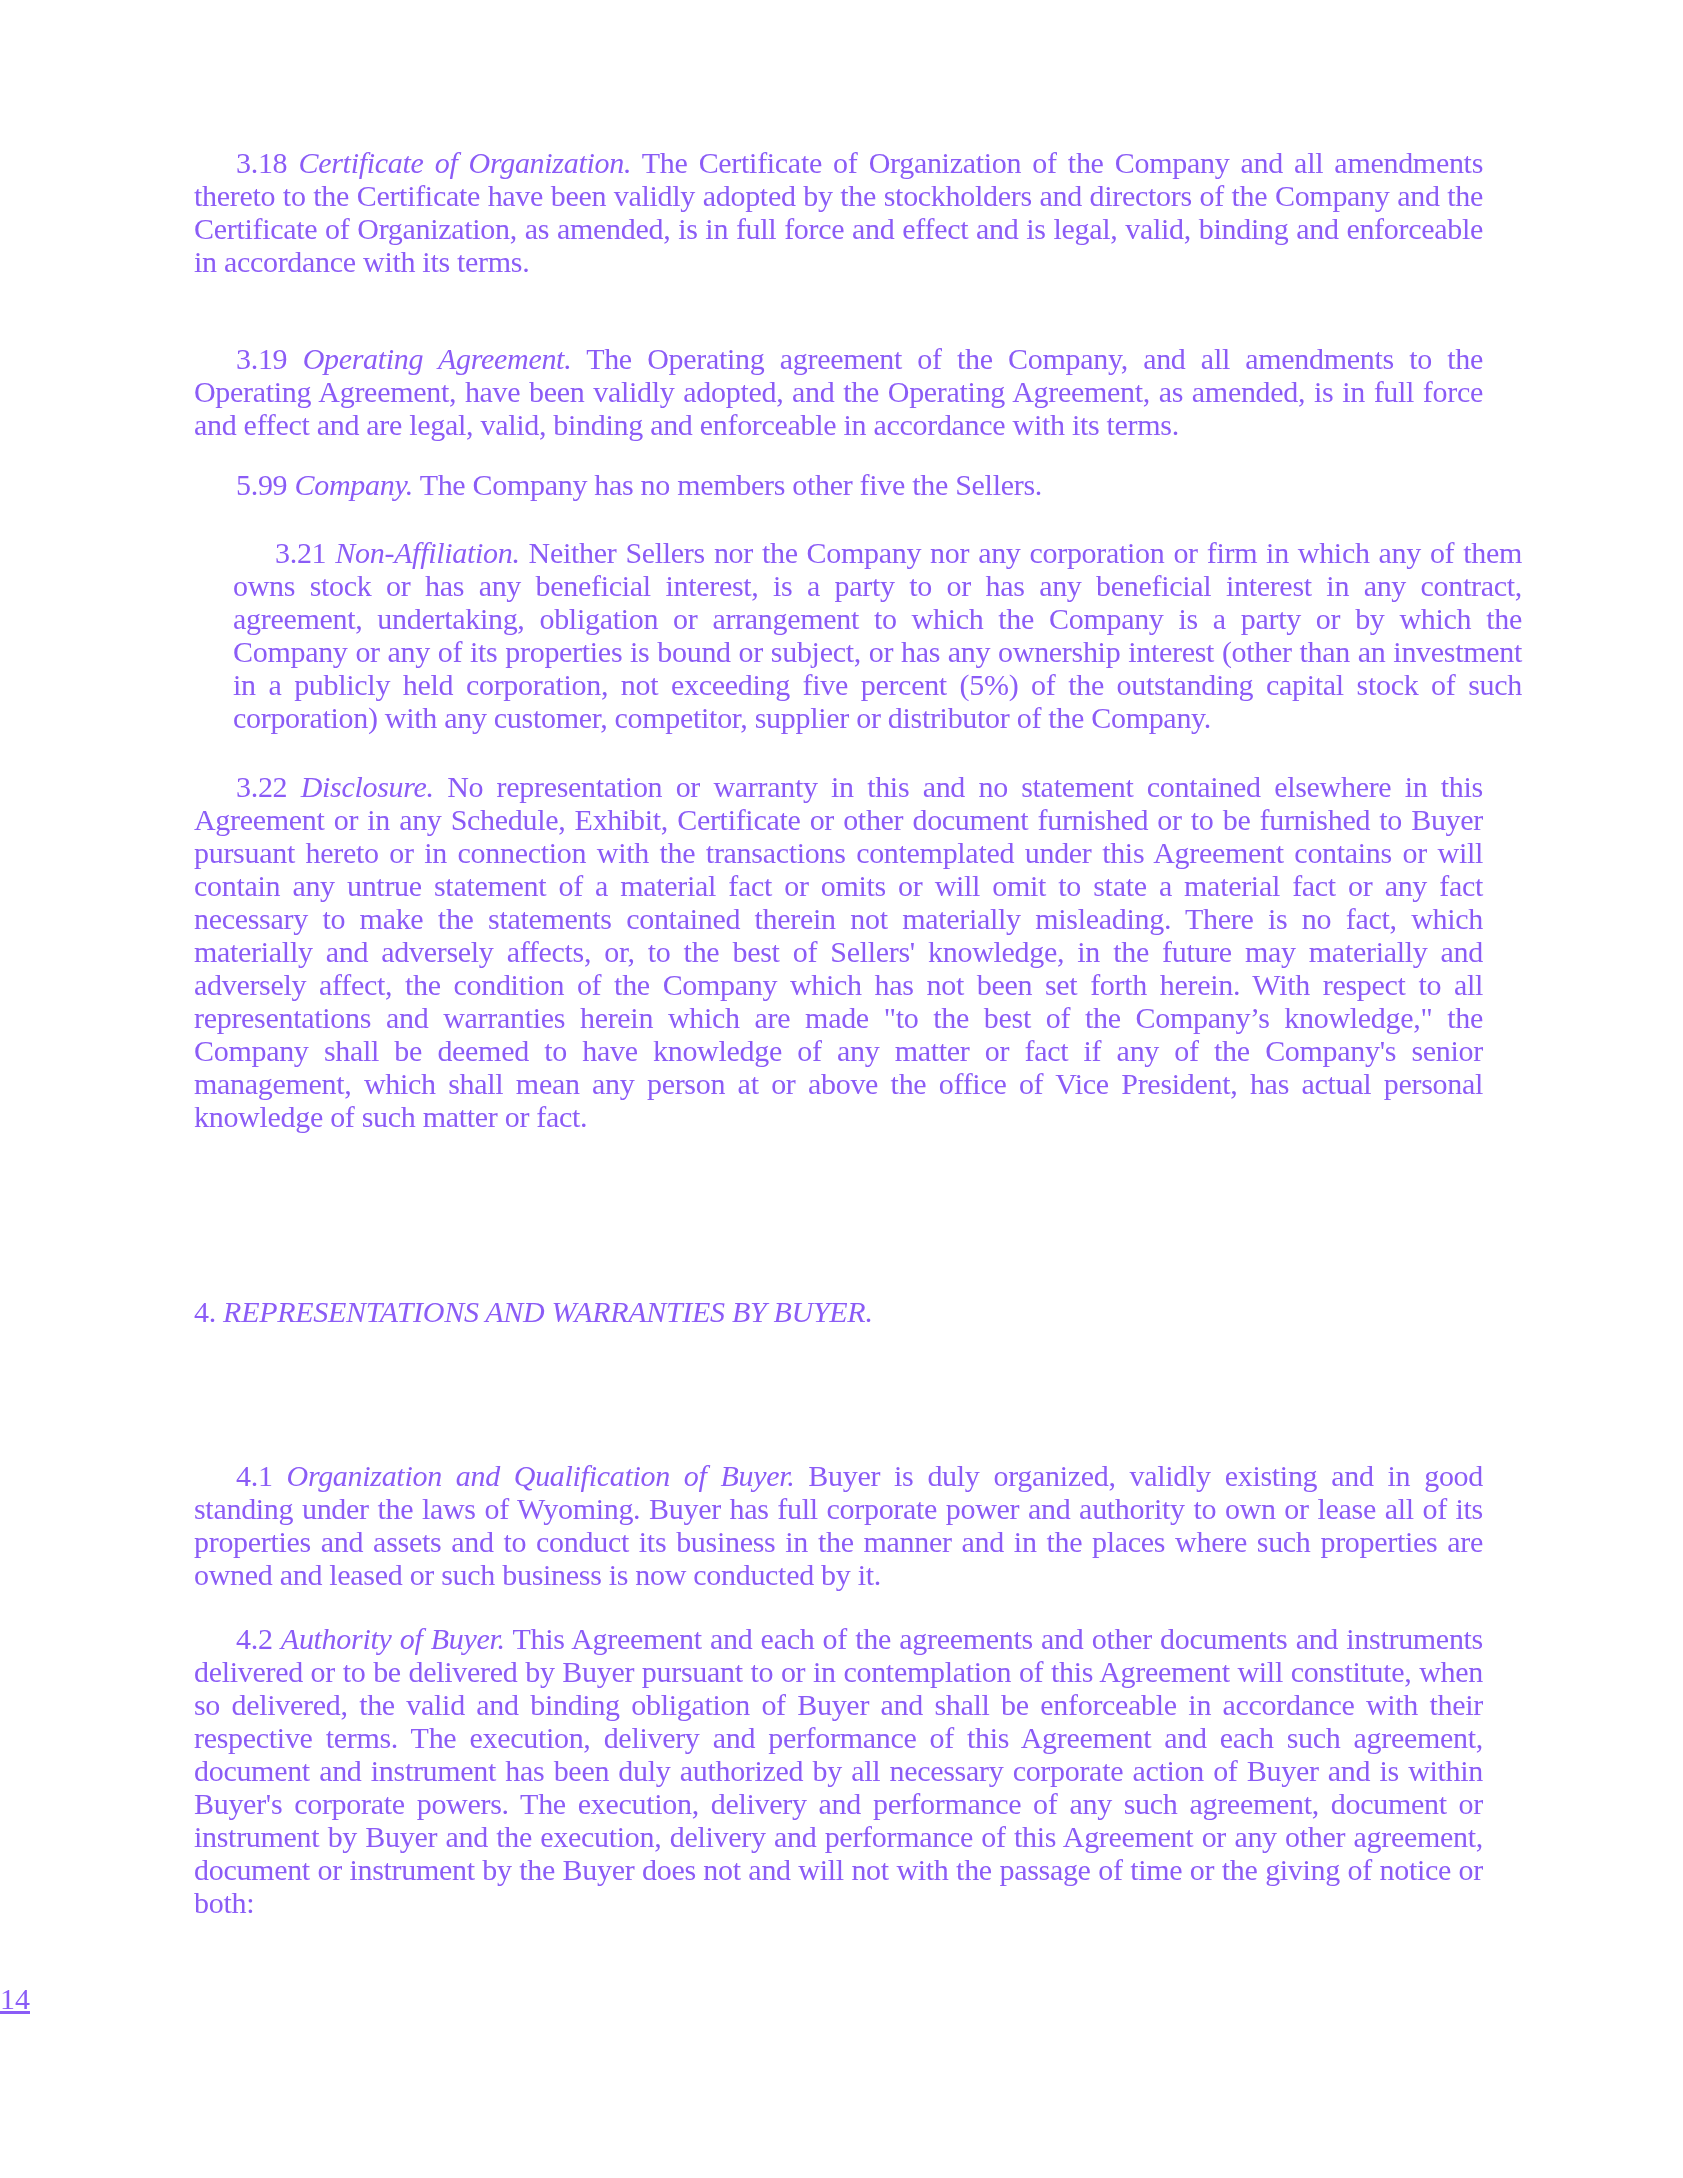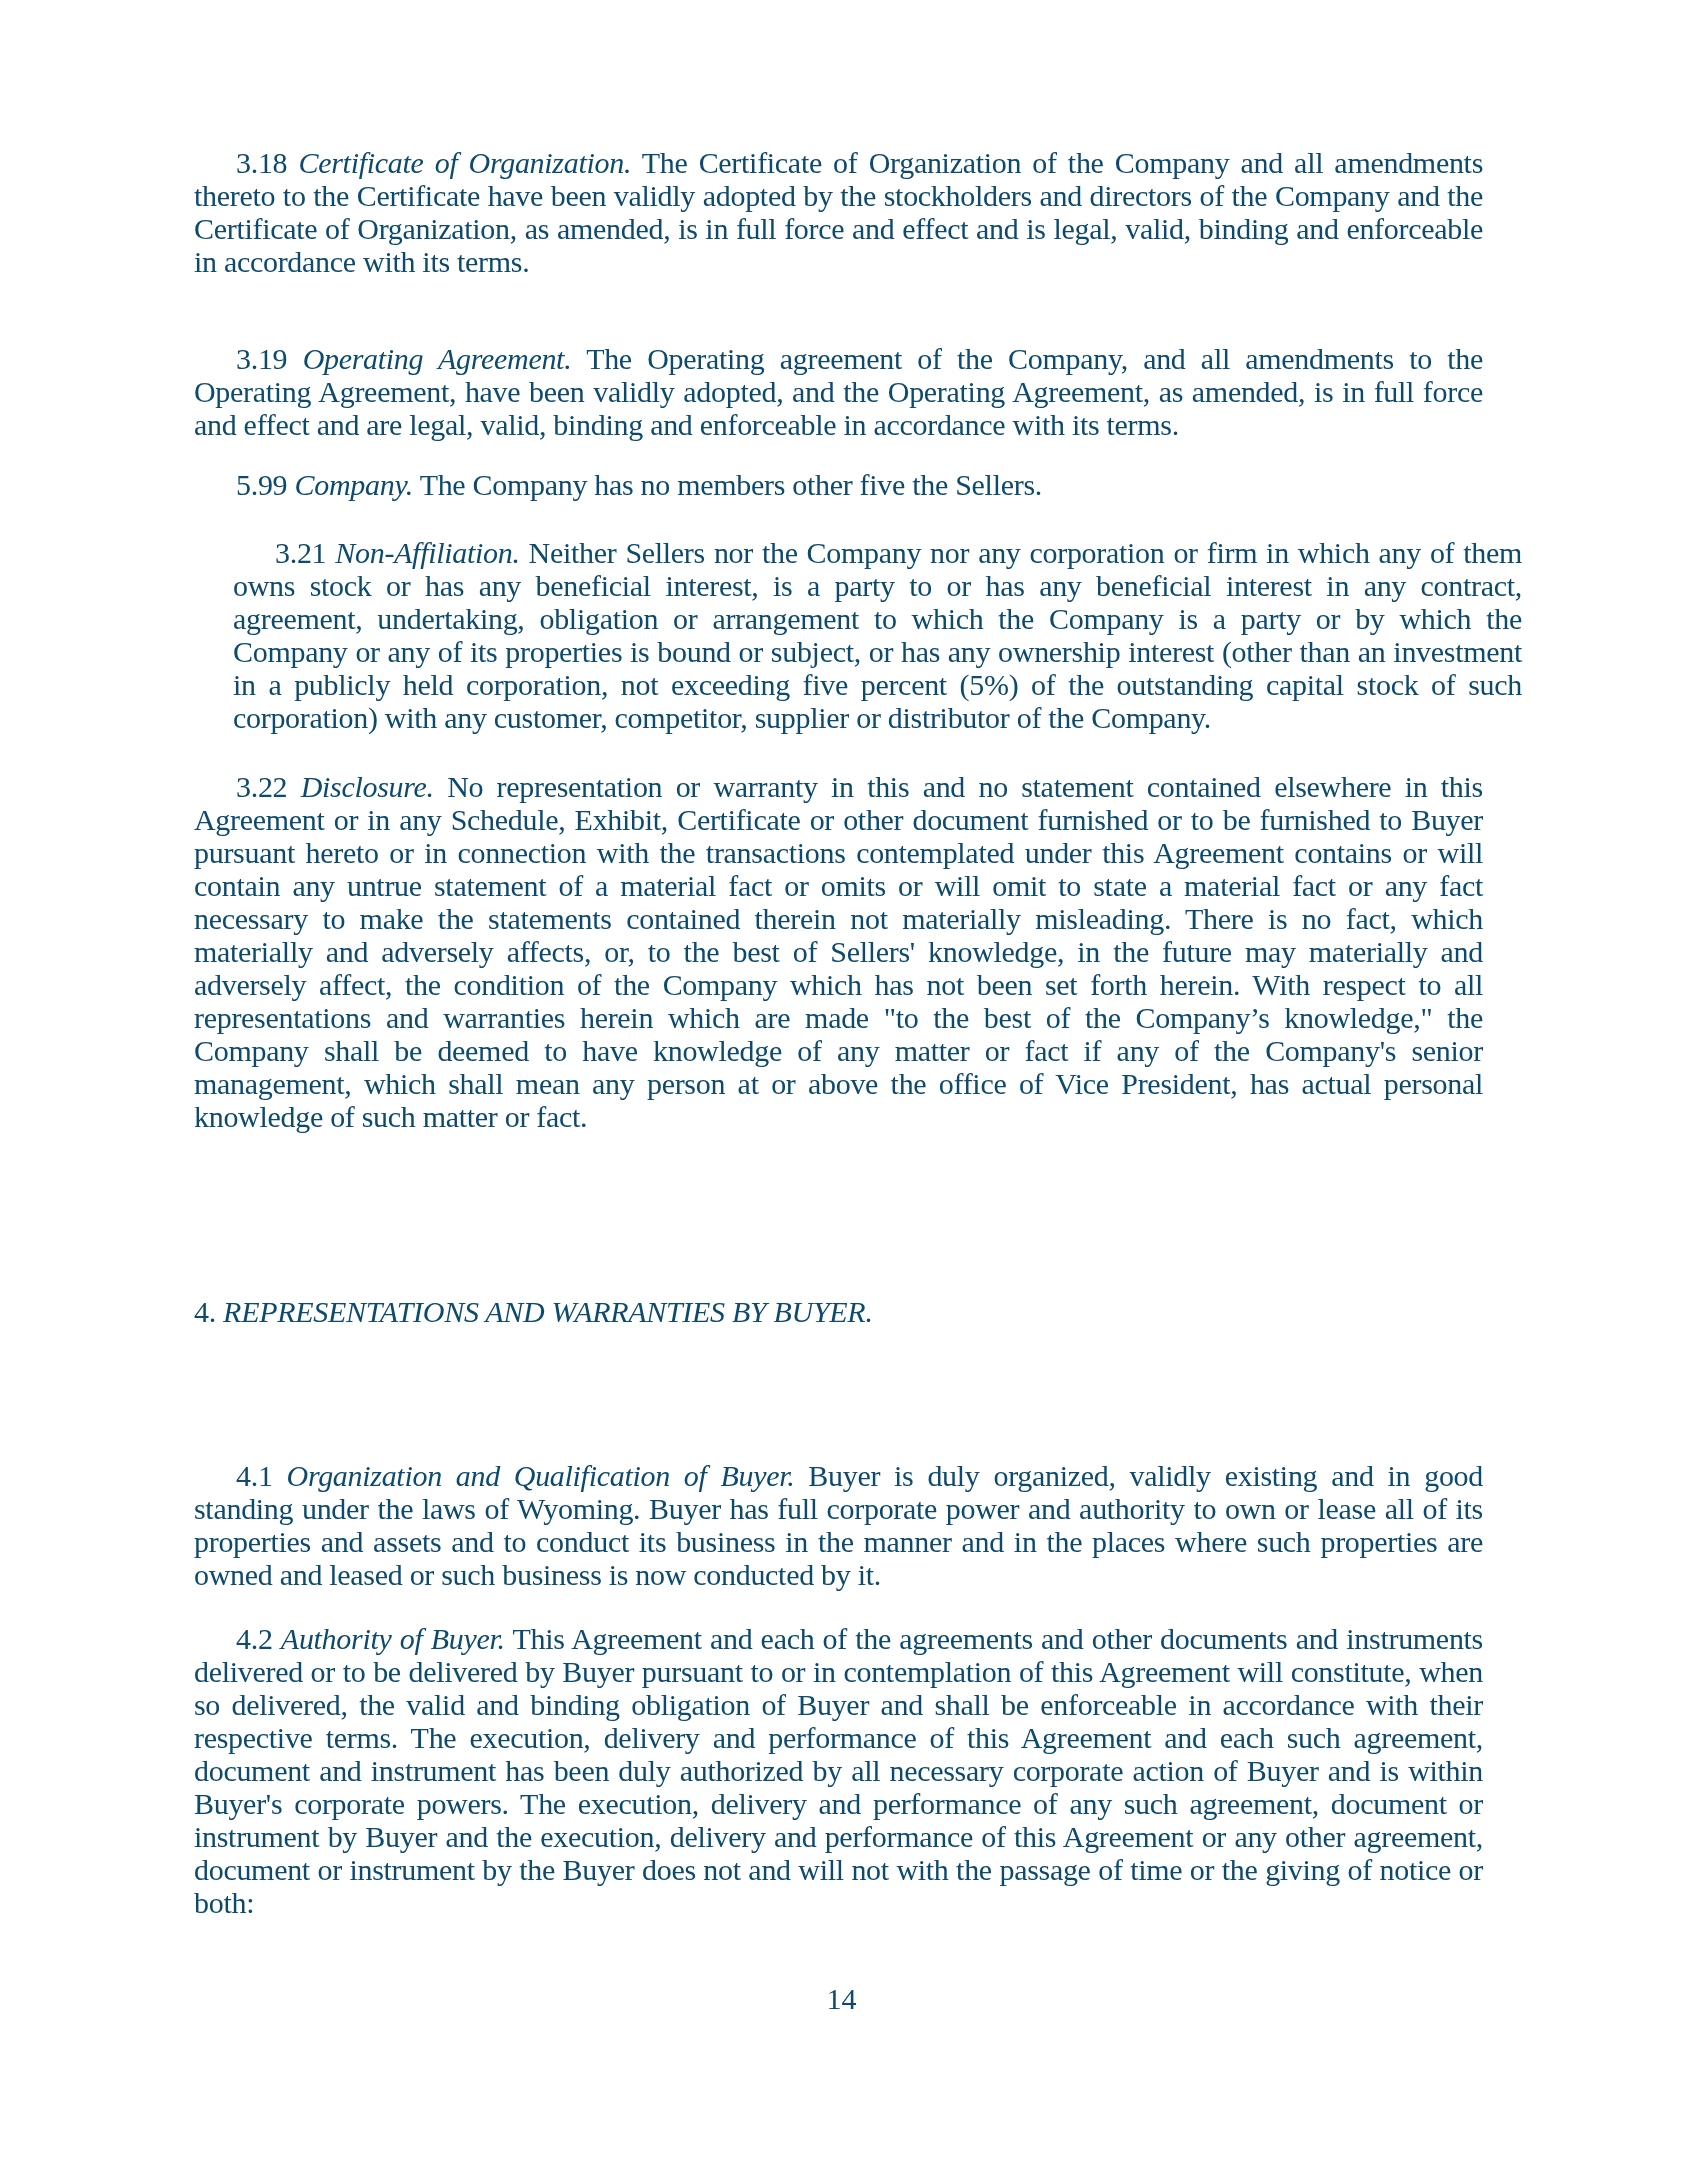--- a/index.html
+++ b/index.html
@@ -1,41 +1,41 @@
 <!DOCTYPE html>
 <html><head>
 <meta charset="utf-8">
 <style>
   html, body { margin: 0; padding: 0; background: #ffffff; }
   body { width: 1683px; height: 2178px; position: relative; overflow: hidden; }
   .page {
     position: absolute; left: 0; top: 0; width: 1683px; height: 2178px;
-    background: #ffffff; color: #0c4a6e;
+    background: #ffffff; color: #8b5cf6;
     font-family: "Liberation Serif", serif;
   }
   .para {
     position: absolute; left: 194px; width: 1289px;
     font-size: 30px; line-height: 33px;
     text-align: justify; text-indent: 42px;
     margin: 0; letter-spacing: -0.3px; word-spacing: 0px;
   }
   .para.noindent { text-indent: 0; }
   .para em { font-style: italic; }
   .p318 { top: 146px; }
   .p319 { top: 307px; margin-top: 35px; }
   .p320 { top: 468px; }
   .p321 { top: 536px; margin-left: 39px; }
   .p322 { top: 770px; }
   .h4   { top: 1295px; }
   .pas  { top: 1362px; }
   .p41  { top: 1459px; font-family: Liberation Serif, serif; }
   .p42  { top: 1622px; }
   .pagenum {
-    position: absolute; top: 1982px; left: 0; width: 1683px; text-align: center;
-    font-size: 30px; line-height: 33px; font-family: "Liberation Serif", serif;
+    position: absolute; top: 1982px; left: 0; width: 1683px; text-align: left;
+    font-size: 30px; line-height: 33px; font-family: "Liberation Serif", serif; text-decoration: underline;
   }
 </style>
 </head>
 <body>
 
 <div class="page">
 
   <p class="para p318"><span>3.18</span> <em>Certificate of Organization.</em> <span>The Certificate of Organization of the Company and all amendments thereto to the Certificate have been validly adopted by the stockholders and directors of the Company and the Certificate of Organization, as amended, is in full force and effect and is legal, valid, binding and enforceable in accordance with its terms.</span></p>
 
   <p class="para p319"><span>3.19</span> <em>Operating Agreement.</em> <span>The Operating agreement of the Company, and all amendments to the Operating Agreement, have been validly adopted, and the Operating Agreement, as amended, is in full force and effect and are legal, valid, binding and enforceable in accordance with its terms.</span></p>

